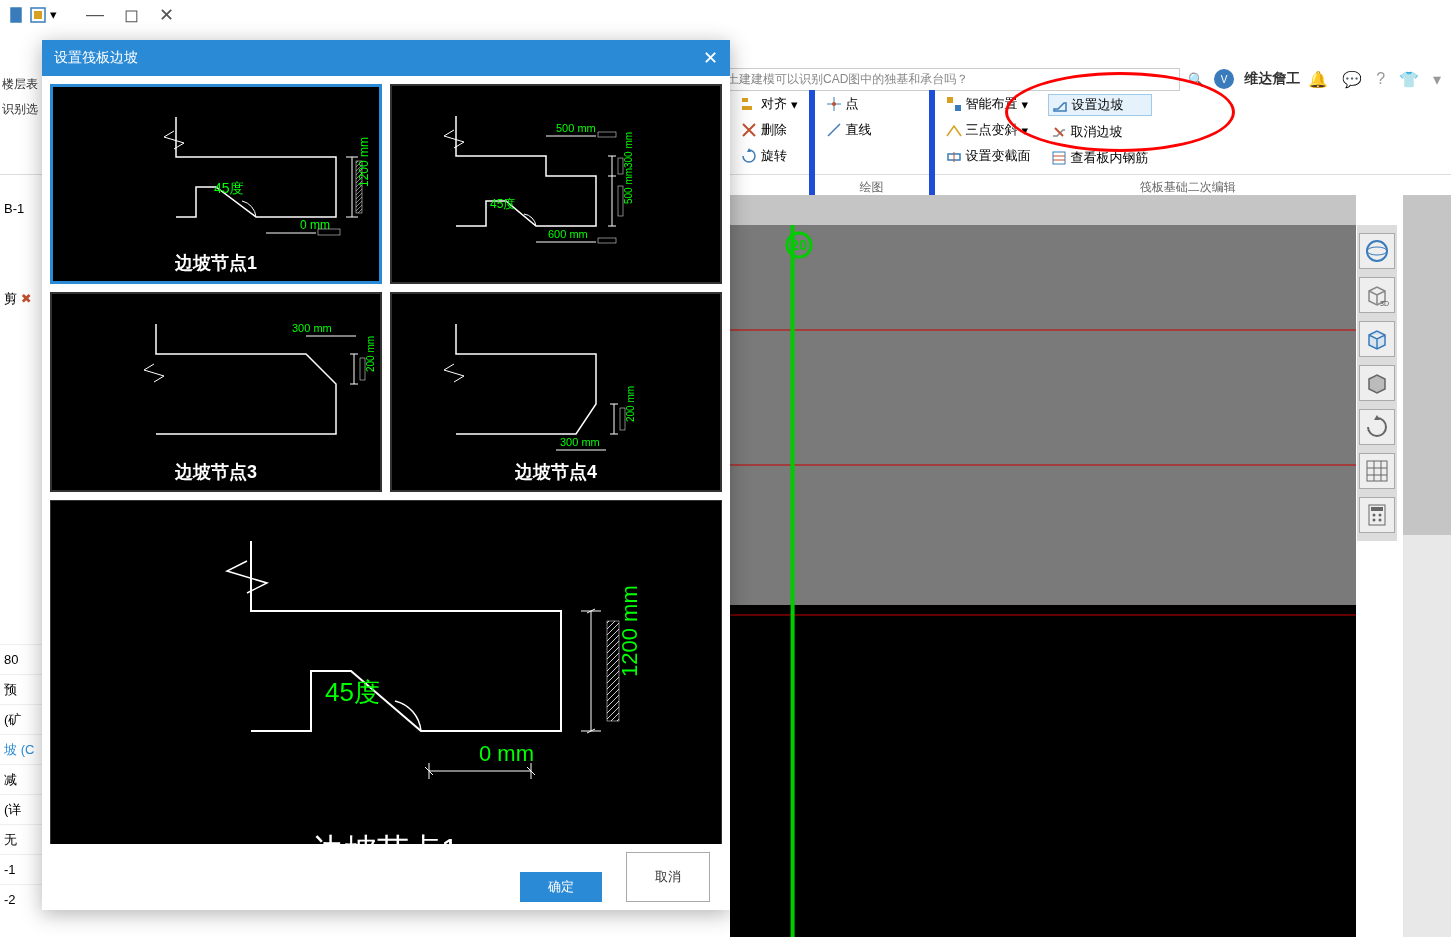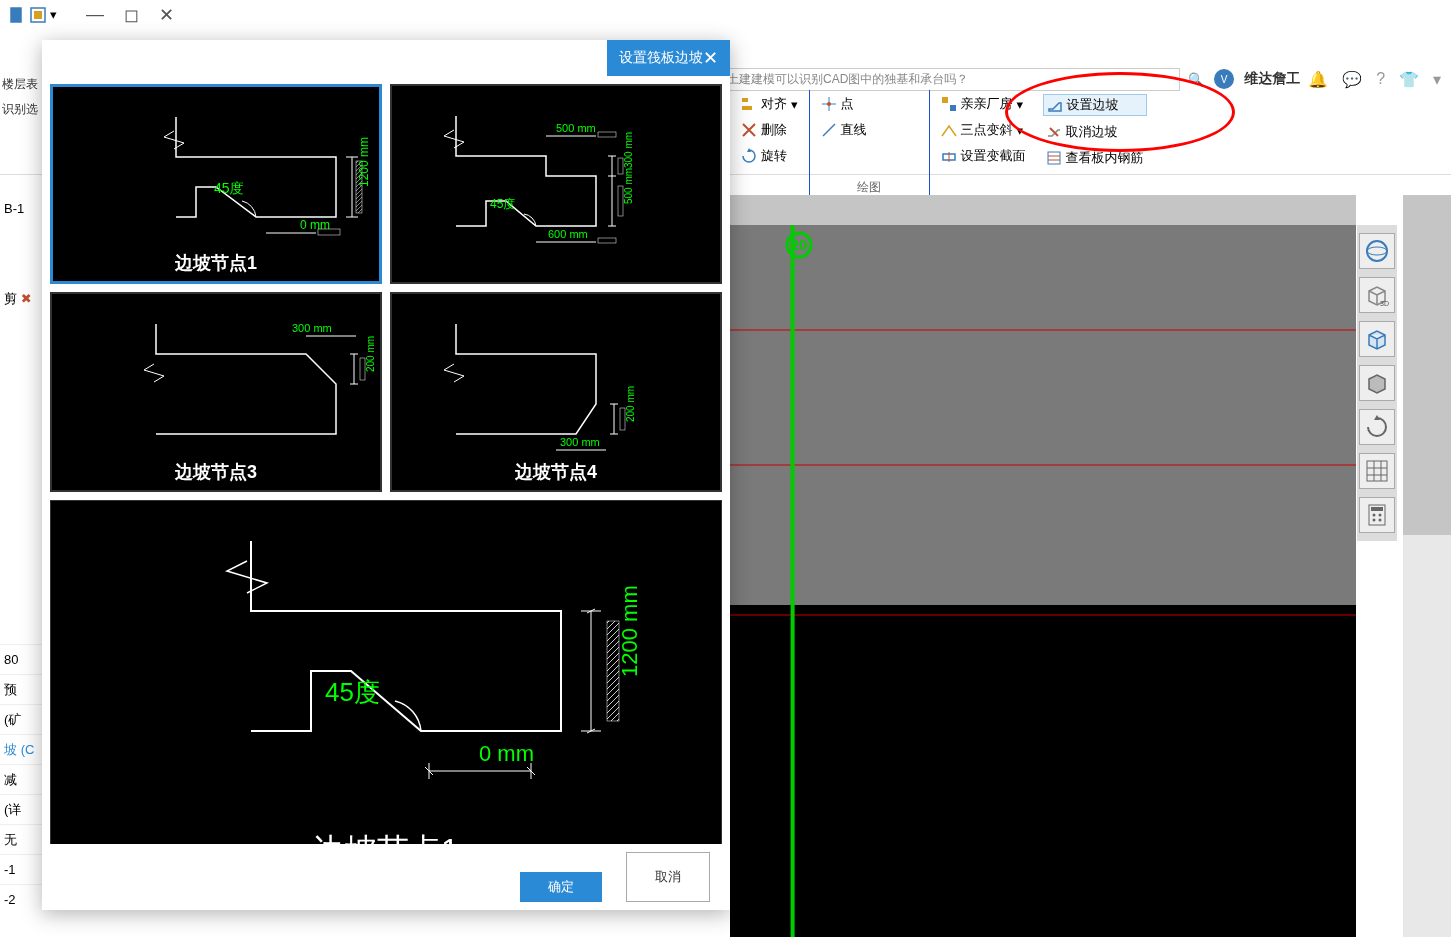--- a/index.html
+++ b/index.html
@@ -14,39 +14,39 @@
     .weida-icon { width: 24px; height: 24px; display:inline-block; }
     
     
     .ribbon { height: 145px; background: #fff; border-bottom: 1px solid #ddd; position: relative; }
     .search-row { position: absolute; top: 36px; left: 720px; right: 10px; height: 26px; display: flex; align-items: center; gap: 8px; }
     .search-hint { background: #fff; border: 1px solid #ccc; padding: 2px 6px; font-size: 12px; color: #888; flex: 1; white-space: nowrap; overflow: hidden; }
     .weida-user { font-size: 14px; color: #333; font-weight: bold; }
     .topicons { display: flex; gap: 14px; color: #999; font-size: 16px; align-items: center; }
     
     .ribbon-row { position: absolute; top: 60px; left: 730px; right: 10px; height: 110px; display: flex; }
-    .rgroup { border-right: 1px solid #1d4ed8; padding: 4px 8px; display: flex; flex-direction: column; }
+    .rgroup { border-right: 6px solid #1d4ed8; padding: 4px 8px; display: flex; flex-direction: column; }
     .rgroup-title { text-align: center; color: #666; font-size: 12px; margin-top: 4px; }
     .rgroup-body { display: flex; flex-direction: column; gap: 6px; flex: 1; }
     .ritem { display: flex; align-items: center; gap: 4px; white-space: nowrap; font-size: 13px; cursor: pointer; padding: 1px 3px; }
     .ritem .ico { width: 16px; height: 16px; display: inline-block; }
     .ritem.highlighted { background: #e6f2fb; border: 1px solid #9ecbec; }
     .rcols { display: flex; gap: 14px; flex: 1; }
     
     .red-circle { position: absolute; top: 42px; left: 1005px; width: 230px; height: 80px; border: 3px solid #f00; border-radius: 50%; pointer-events: none; }
     
     
     .left-frag { position: absolute; left: 0; top: 72px; width: 46px; font-size: 12px; color:#333; }
     .left-frag div { padding: 4px 2px; }
     .left-list { position: absolute; left: 0; top: 194px; width: 46px; font-size: 13px; }
     .left-list div { height: 30px; line-height: 30px; padding-left: 4px; border-top: 1px solid #eee; }
     .blue-txt { color: #2a8ad6; }
     
     
-    .dialog { position: absolute; left: 42px; top: 40px; width: 688px; height: 870px; background: #fff; box-shadow: 0 4px 20px rgba(0,0,0,0.3); z-index: 100; display: flex; flex-direction: column; align-items: flex-end; }
+    .dialog { position: absolute; left: 42px; top: 40px; width: 688px; height: 870px; background: #fff; box-shadow: 0 4px 20px rgba(0,0,0,0.3); z-index: 100; display: flex; flex-direction: column; }
     .dlg-title { height: 36px; background: #2a8ad6; color: #fff; display: flex; align-items: center; padding: 0 12px; font-size: 14px; justify-content: space-between; }
     .dlg-close { color: #fff; font-size: 18px; cursor: pointer; }
     .dlg-body { flex: 1; background: #fff; padding: 8px; overflow: hidden; }
     
     .thumb-grid { display: grid; grid-template-columns: 1fr 1fr; gap: 8px; }
     .thumb { background: #000; border: 2px solid #333; height: 200px; position: relative; cursor: pointer; }
     .thumb.selected { border: 3px solid #2a8ad6; }
     .thumb-svg { width: 100%; height: 170px; }
     .thumb-label { position: absolute; bottom: 6px; width: 100%; text-align: center; color: #fff; font-size: 18px; font-weight: bold; font-family: SimHei, sans-serif; }
     
@@ -174,21 +174,21 @@
         </div>
       </div>
       <div class="rgroup-title">绘图</div>
     </div>
     <div class="rgroup" style="flex:1; border-right:none;">
       <div class="rcols">
         <div style="display:flex;flex-direction:column;gap:6px;">
           <div class="ritem"><span class="ico"><svg viewBox="0 0 16 16">
                   <rect x="1" y="1" width="6" height="6" fill="#d8a020"></rect>
                   <rect x="9" y="9" width="6" height="6" fill="#3a7cbb"></rect>
-                </svg></span><span>亲亲厂房</span> ▾</div>
+                </svg></span><span>智能布置</span> ▾</div>
           <div class="ritem"><span class="ico"><svg viewBox="0 0 16 16">
                   <path d="M1 14 L8 4 L15 14" fill="none" stroke="#d8a020" stroke-width="1.5"></path>
                 </svg></span><span>三点变斜</span> ▾</div>
           <div class="ritem">
               <span class="ico"><svg viewBox="0 0 16 16">
                   <rect x="2" y="6" width="12" height="6" fill="none" stroke="#3a7cbb" stroke-width="1.5"></rect>
                   <line x1="8" y1="4" x2="8" y2="14" stroke="#c05030"></line>
                 </svg></span>
               <span>设置变截面</span>
             </div>
@@ -210,20 +210,21 @@
           <div class="ritem">
               <span class="ico"><svg viewBox="0 0 16 16">
                   <rect x="2" y="2" width="12" height="12" fill="none" stroke="#3a7cbb"></rect>
                   <line x1="2" y1="6" x2="14" y2="6" stroke="#c05030"></line>
                   <line x1="2" y1="10" x2="14" y2="10" stroke="#c05030"></line>
                 </svg></span>
               <span>查看板内钢筋</span>
             </div>
         </div>
       </div>
+      <div class="rgroup-title">筏板基础二次编辑</div>
     </div>
   </div>
 
   <div class="red-circle"></div>
 </div>
 
 <div class="left-frag">
   <div>楼层表</div>
   <div>识别选</div>
 </div>

